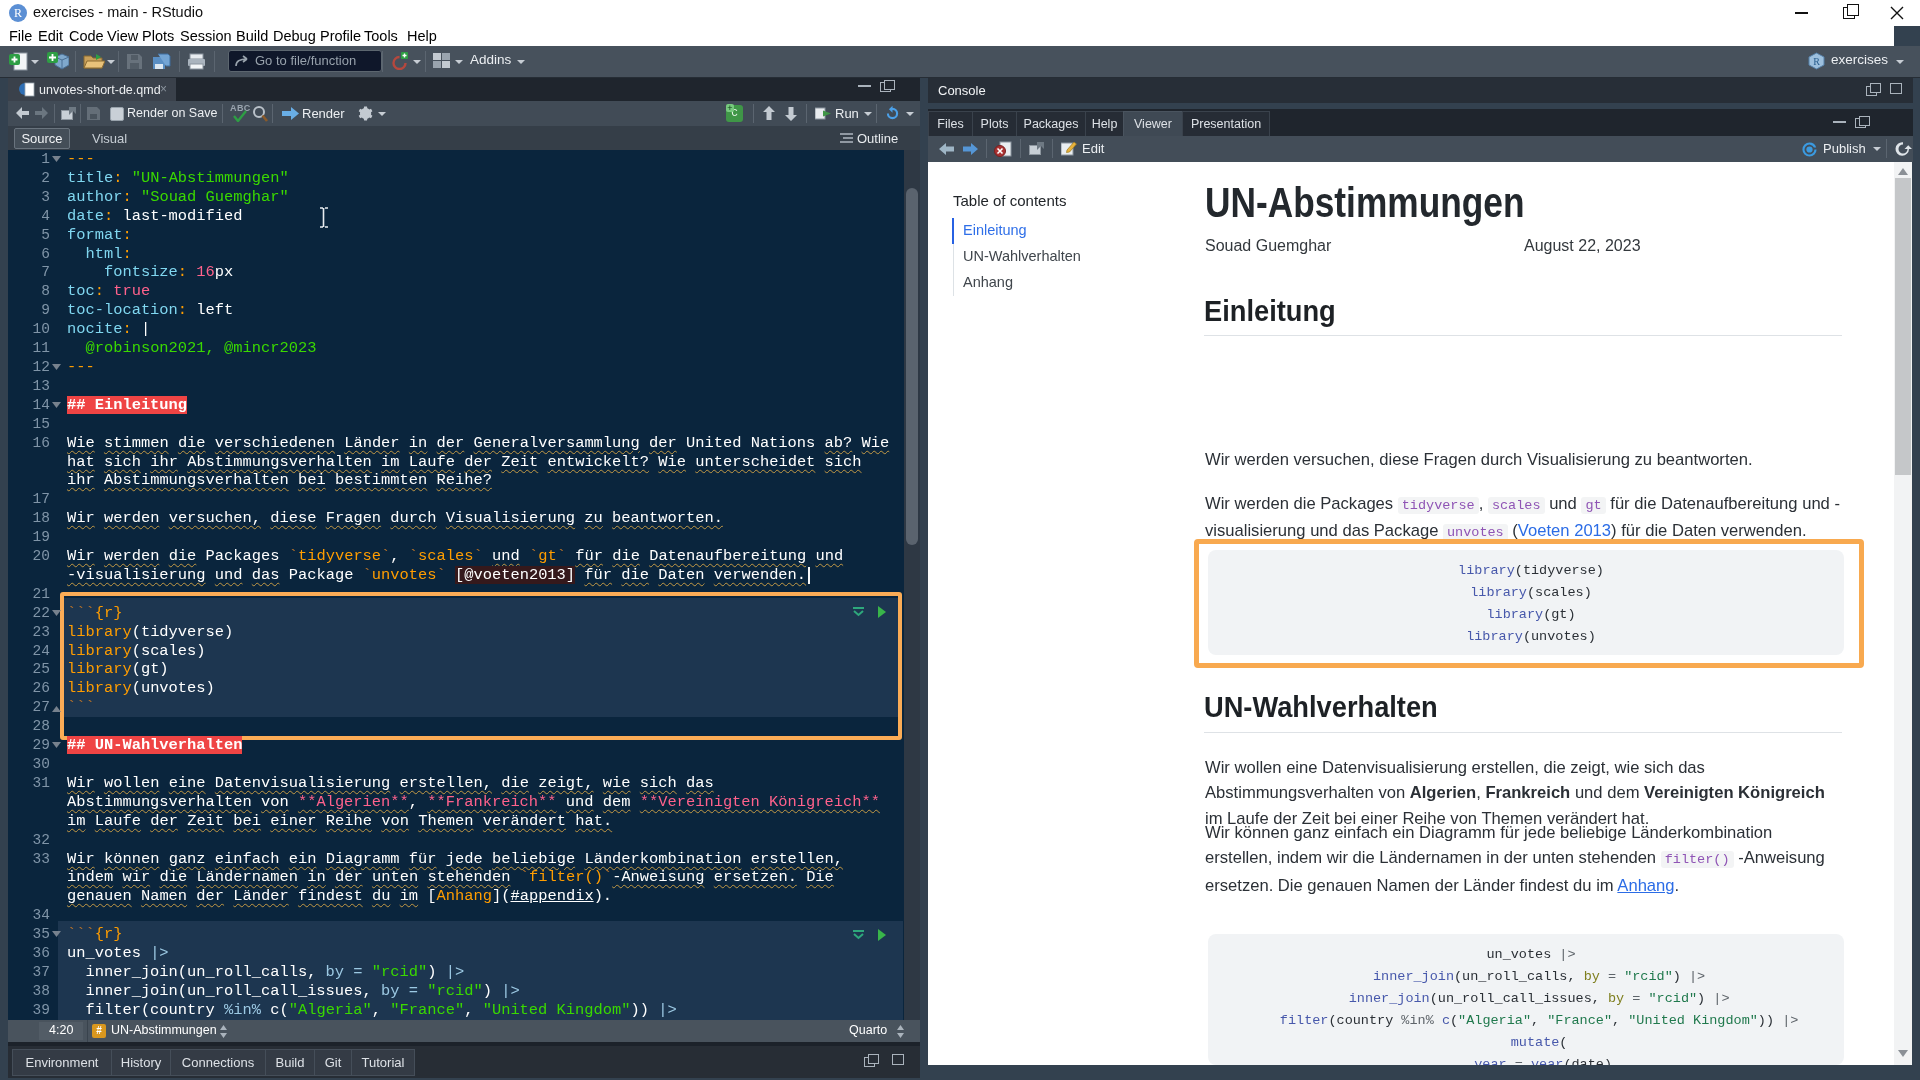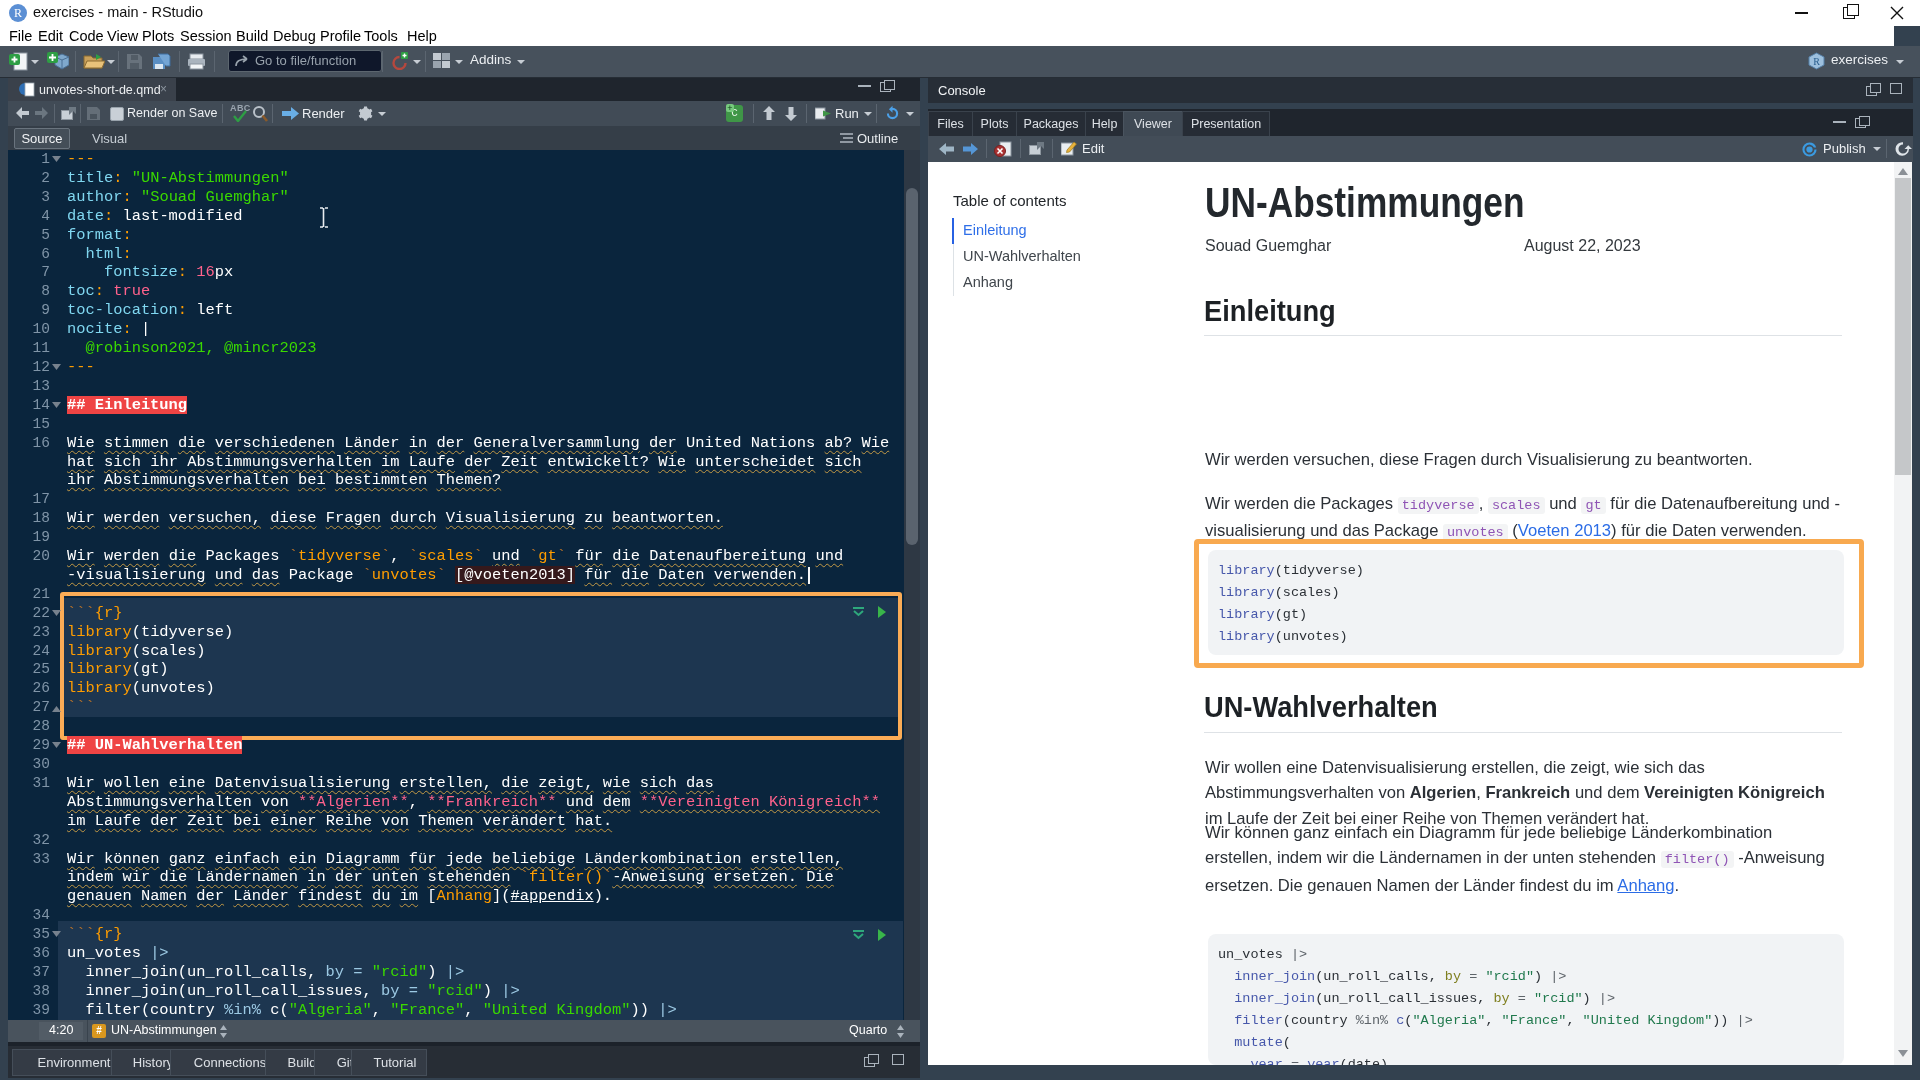--- a/index.html
+++ b/index.html
@@ -26,33 +26,33 @@
        font-size:14.5px;line-height:18.9px;color:#8095a8;}
   #codepre{position:absolute;left:59px;top:0px;font-size:15.4px;line-height:18.9px;color:#ffffff;}
   .k{color:#80d7f0;} .o{color:#ff9d00;} .s{color:#3ad900;} .n{color:#ff628c;}
   .c{color:#9cc9e3;} .f{color:#b5712a;}
   .cite{background:#35191c;}
   .hh{background:#ef4444;font-weight:bold;}
   .sq{text-decoration-line:underline;text-decoration-style:wavy;
       text-decoration-color:rgba(213,164,70,.9);text-decoration-thickness:1px;text-underline-offset:3px;}
   
   #envbar{left:8px;top:1046px;width:912px;height:32px;background:#272d35;}
-  .envtab{position:absolute;top:3px;height:25px;line-height:25px;background:#343b45;border:1px solid #454e59;color:#dde1e6;font-size:13px;text-align:center;padding-left:12px;}
+  .envtab{position:absolute;top:3px;height:25px;line-height:25px;background:#343b45;border:1px solid #454e59;color:#dde1e6;font-size:13px;text-align:center;}
   
   #conshdr{left:928px;top:78px;width:985px;height:25px;background:#272e37;color:#f2f4f6;font-size:13px;}
   #rtabs{left:928px;top:109px;width:985px;height:27px;background:#1f252d;}
   .rtab{position:absolute;top:2px;height:24px;line-height:24px;background:#262c35;border:1px solid #3a424c;border-bottom:none;color:#dde1e6;font-size:12.5px;text-align:center;}
   #rtb{left:928px;top:136px;width:985px;height:26px;background:#434d58;}
   #viewer{left:928px;top:162px;width:966px;height:903px;background:#ffffff;overflow:hidden;}
   #vscroll{left:1894px;top:162px;width:18px;height:903px;background:#f2f3f4;}
   
   .vt{position:absolute;color:#2b3036;font-size:16.6px;line-height:25.4px;white-space:nowrap;}
   .icode{font-family:"Liberation Mono",monospace;font-size:13.5px;color:#8f54b5;background:#f3f4f5;border-radius:3px;padding:1px 4px;}
   .vlink{color:#2b6ce6;margin-top:40px;}
-  .cb{position:absolute;left:280px;width:636px;background:#f1f3f5;border-radius:8px;}
+  .cb{position:absolute;left:280px;width:636px;background:#f1f3f5;border-radius:8px;text-align:center;}
   .cb pre{font-size:13.5px;line-height:22px;color:#2b3036;padding:10px 0 0 10px;}
   .fn{color:#4758ab;} .st{color:#20794d;} .ar{color:#7f7f1f;} .op{color:#5e646a;}
 </style></head>
 <body>
 <div id="app">
 
   <div class="abs" id="titlebar">
     <div class="abs" style="left:9px;top:4px;width:18px;height:18px;border-radius:50%;background:#5b8fd4;color:#fff;font-size:12px;text-align:center;line-height:18px;font-family:'Liberation Serif',serif;">R</div>
     <div class="abs" style="left:33px;top:4px;font-size:14.5px;">exercises - main - RStudio</div>
 
@@ -304,21 +304,21 @@
 <span class="k">toc</span><span class="o">:</span> <span class="n">true</span>
 <span class="k">toc-location</span><span class="o">:</span> left
 <span class="k">nocite</span><span class="o">:</span> |
   <span class="s">@robinson2021, @mincr2023</span>
 <span class="o">---</span>
 
 <span class="hh">## Einleitung</span>
 
 <span class="sq">Wie</span> <span class="sq">stimmen</span> <span class="sq">die</span> <span class="sq">verschiedenen</span> <span class="sq">Länder</span> <span class="sq">in</span> <span class="sq">der</span> <span class="sq">Generalversammlung</span> <span class="sq">der</span> United Nations <span class="sq">ab?</span> <span class="sq">Wie</span>
 <span class="sq">hat</span> <span class="sq">sich</span> <span class="sq">ihr</span> <span class="sq">Abstimmungsverhalten</span> <span class="sq">im</span> <span class="sq">Laufe</span> <span class="sq">der</span> <span class="sq">Zeit</span> <span class="sq">entwickelt?</span> <span class="sq">Wie</span> <span class="sq">unterscheidet</span> <span class="sq">sich</span>
-<span class="sq">ihr</span> <span class="sq">Abstimmungsverhalten</span> <span class="sq">bei</span> <span class="sq">bestimmten</span> <span class="sq">Themen?</span>
+<span class="sq">ihr</span> <span class="sq">Abstimmungsverhalten</span> <span class="sq">bei</span> <span class="sq">bestimmten</span> <span class="sq">Reihe?</span>
 
 <span class="sq">Wir</span> <span class="sq">werden</span> <span class="sq">versuchen,</span> <span class="sq">diese</span> <span class="sq">Fragen</span> <span class="sq">durch</span> <span class="sq">Visualisierung</span> <span class="sq">zu</span> <span class="sq">beantworten.</span>
 
 <span class="sq">Wir</span> <span class="sq">werden</span> <span class="sq">die</span> Packages <span class="f">`</span><span class="o">tidyverse</span><span class="f">`</span>, <span class="f">`</span><span class="o">scales</span><span class="f">`</span> <span class="sq">und</span> <span class="f">`</span><span class="o">gt</span><span class="f">`</span> <span class="sq">für</span> <span class="sq">die</span> <span class="sq">Datenaufbereitung</span> <span class="sq">und</span>
 <span class="sq">-visualisierung</span> <span class="sq">und</span> <span class="sq">das</span> Package <span class="f">`</span><span class="o">unvotes</span><span class="f">`</span> <span class="cite">[@voeten2013]</span> <span class="sq">für</span> <span class="sq">die</span> <span class="sq">Daten</span> <span class="sq">verwenden.</span>
 
 <span class="f">```</span><span class="o">{r}</span>
 <span class="o">library</span>(tidyverse)
 <span class="o">library</span>(scales)
 <span class="o">library</span>(gt)

